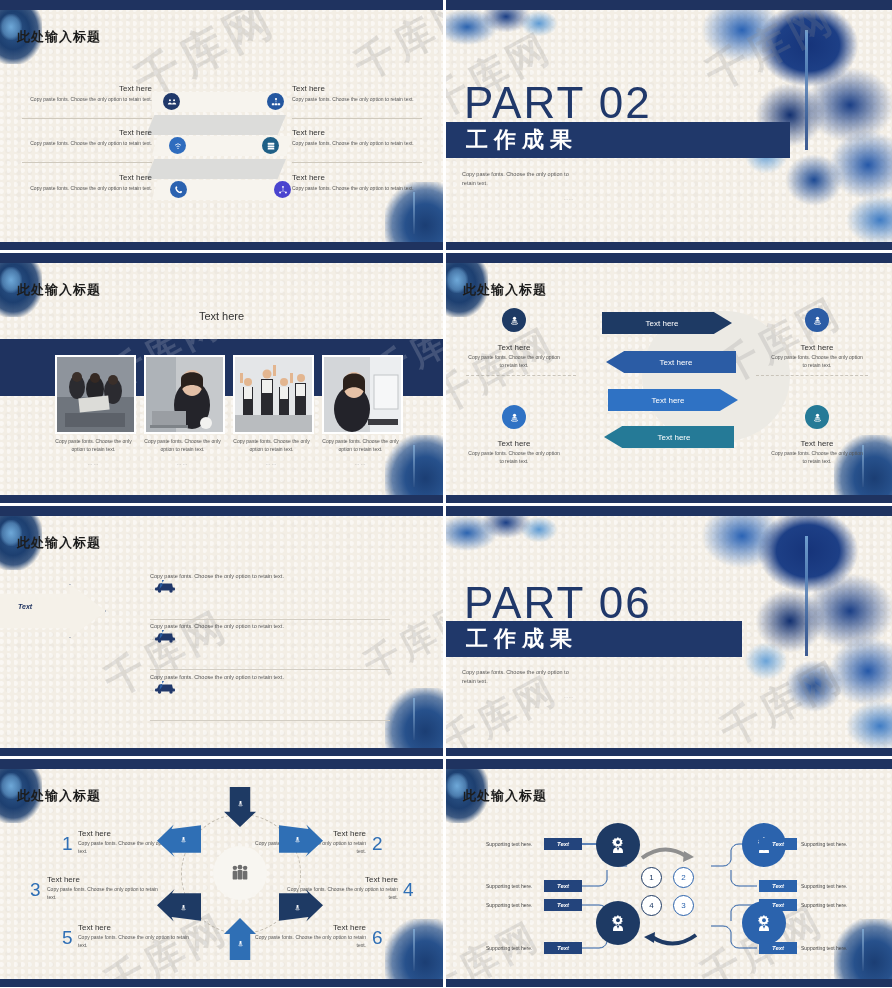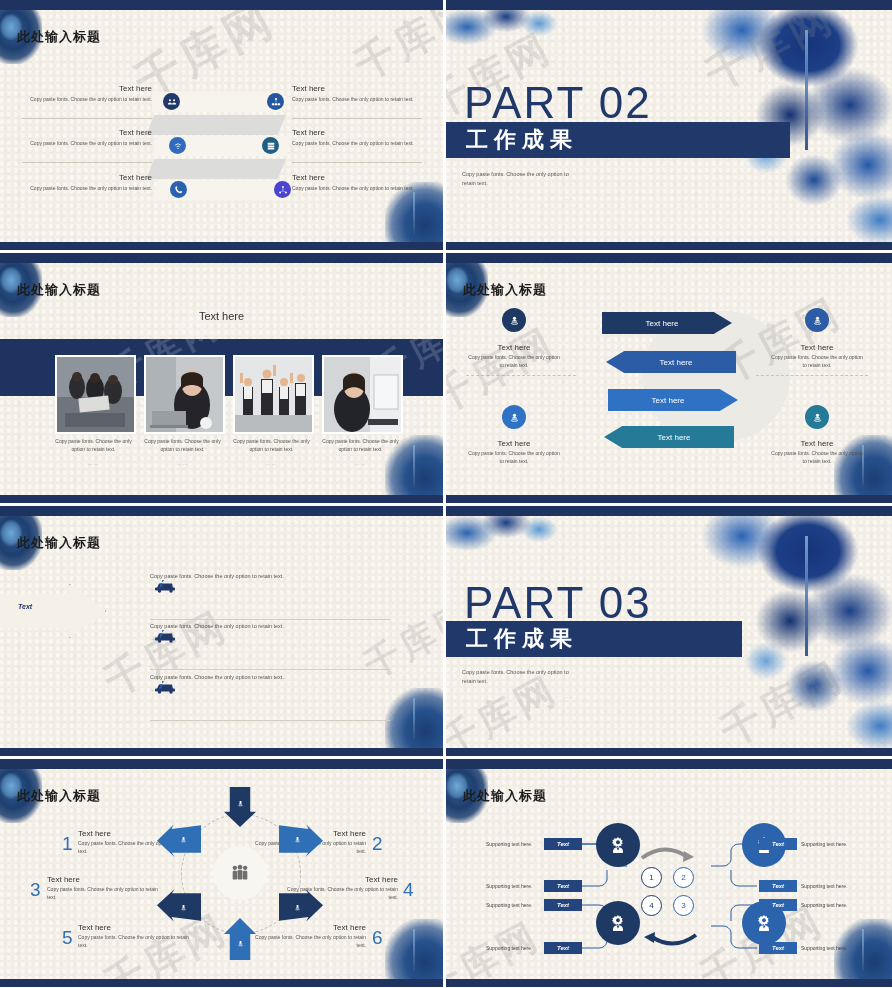--- a/index.html
+++ b/index.html
@@ -486,21 +486,21 @@
   <div class="gapv"></div>
 
   <div class="slide cover">
     <div class="paper"></div>
     <div class="topbar"></div>
     <div class="botbar"></div>
     <div class="topink"></div>
     <div class="bigink"></div>
     <div class="wm" style="left:270px;top:170px;font-size:40px;">千库网</div>
     <div class="wm" style="left:-10px;top:185px;font-size:38px;">千库网</div>
-    <div class="part" style="top:72px;">PART 03</div>
+    <div class="part" style="top:72px;">PART 06</div>
     <div class="band" style="top:115px;width:296px;">
       <span>工作成果</span>
     </div>
     <div class="sub" style="top:162px;width:120px;">Copy paste fonts.  Choose the only option to retain text.</div>
     <div class="subdots" style="top:188px;">……</div>
   </div>
 
   <div class="gaph"></div>
 
   <div class="slide s6">

